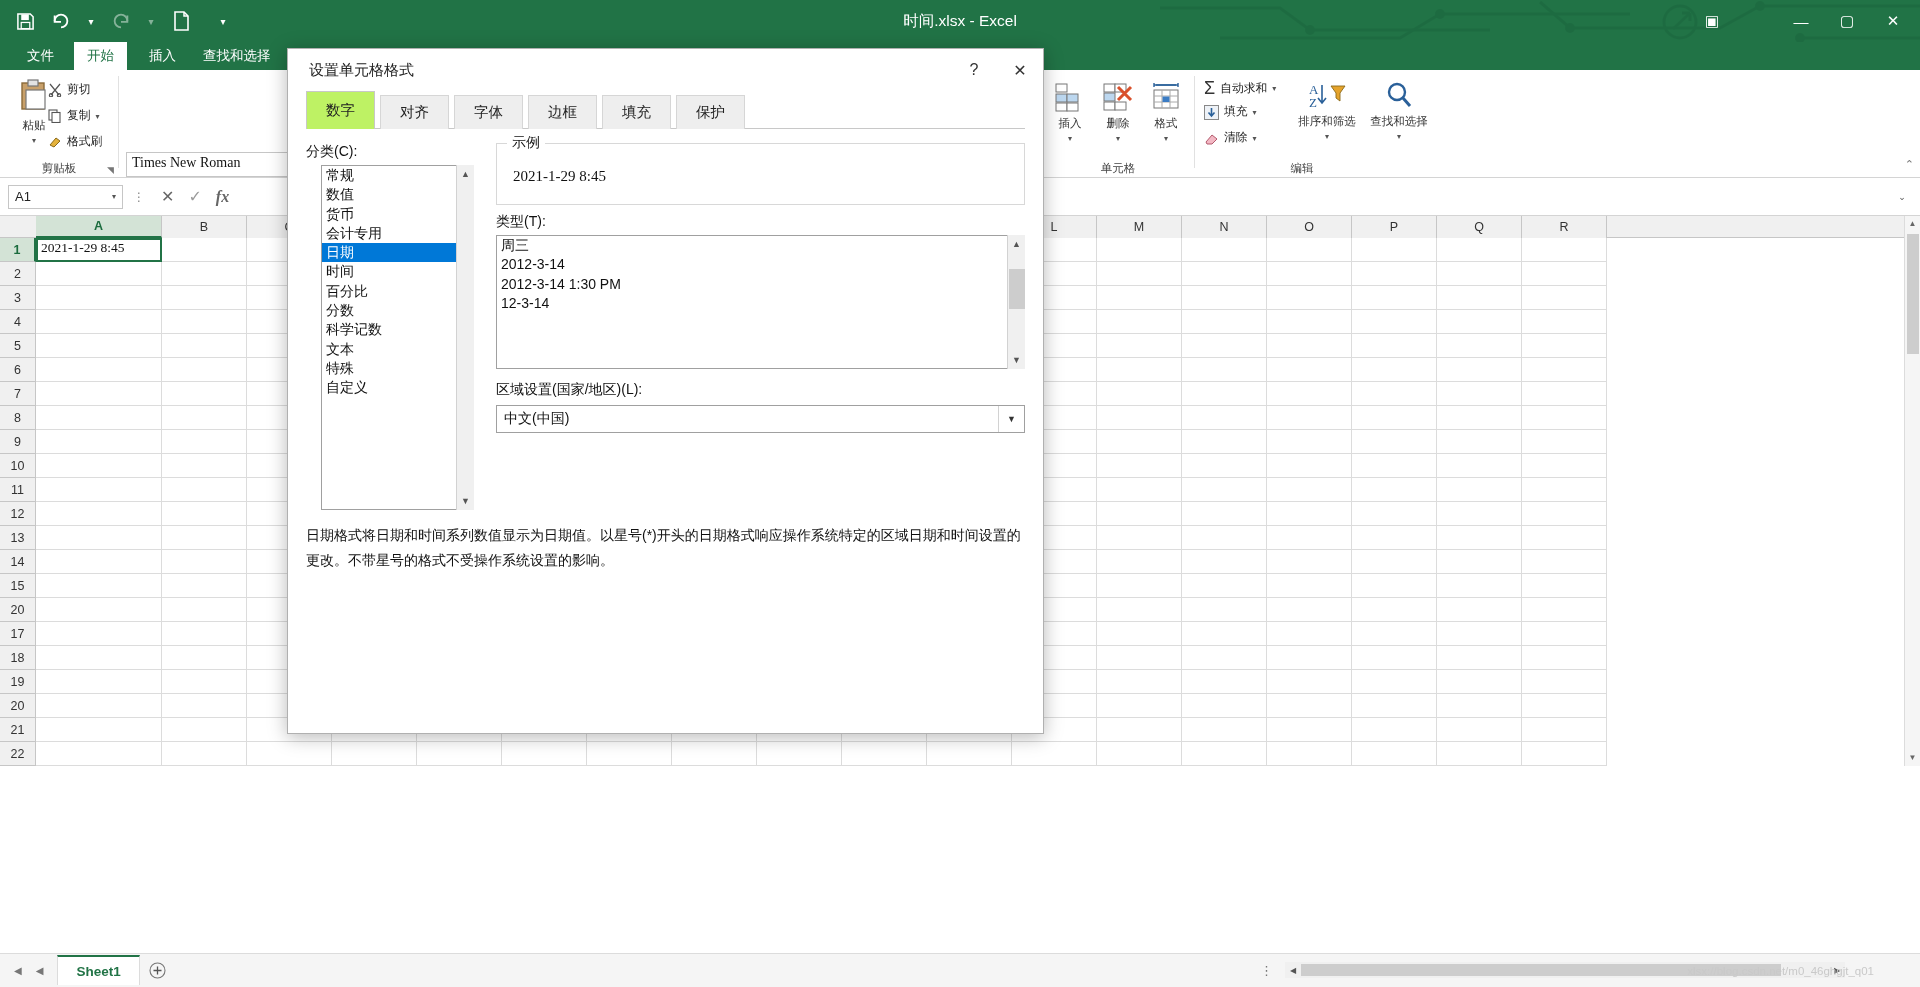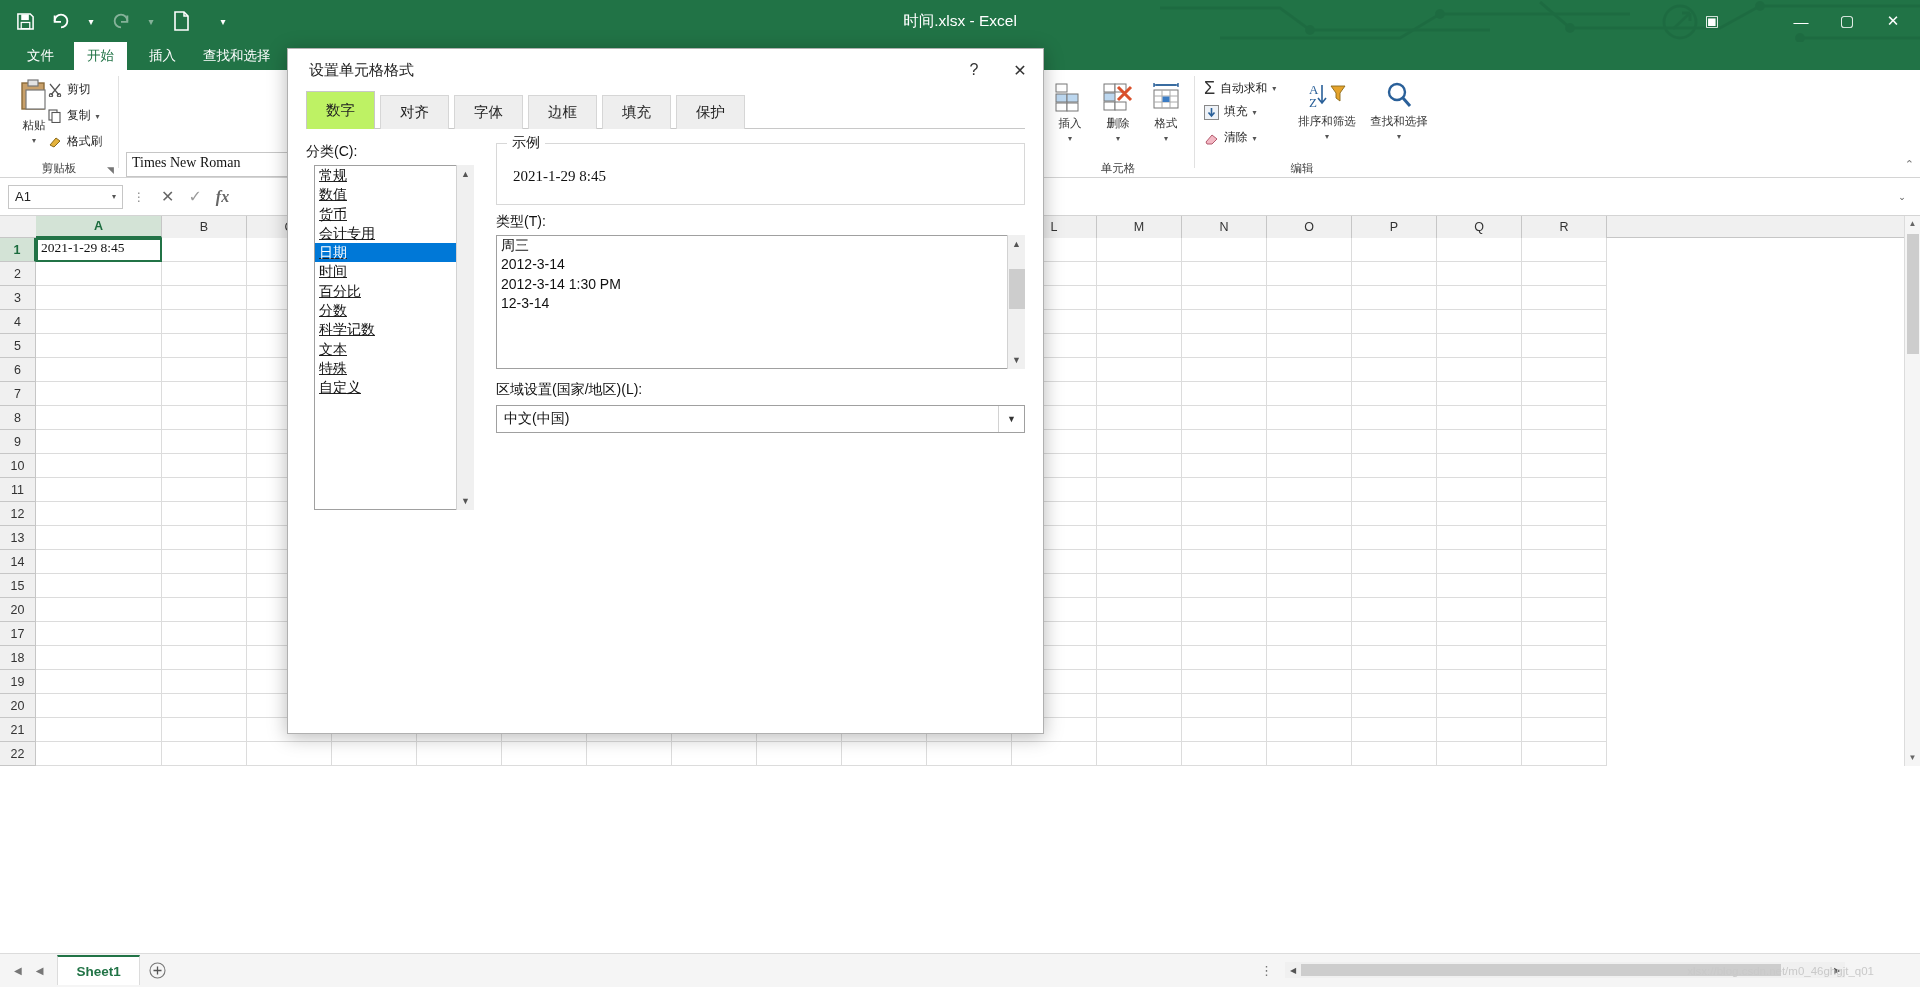--- a/index.html
+++ b/index.html
@@ -165,22 +165,22 @@
   .dlg-tabs .tb {
     position:absolute; top:4px; height:34px; padding:0 19px;
     display:flex; align-items:center; justify-content:center;
     font-size:14.5px; color:#222; background:#eeeeee; border:1px solid #d6d6d6; border-bottom:none;
   }
   .dlg-tabs .tb.active { background:#bef264; top:0; height:38px; border-color:#c8c8c8; z-index:2; }
   .dlg-inner { position:absolute; left:18px; top:38px; right:18px; bottom:0; background:#fff; }
 
   .lbl-cat { position:absolute; left:0; top:14px; font-size:14px; color:#111; }
   .catlist {
-    position:absolute; left:8px; top:36px; width:143px; height:345px;
-    border:1px solid #a0a0a0; background:#fff; overflow:hidden;text-decoration:underline;
+    position:absolute; left:15px; top:36px; width:143px; height:345px;
+    border:1px solid #a0a0a0; background:#fff; overflow:hidden;
   }
   .catlist .itm { height:19.3px; padding:0 4px; font-size:14px; color:#111; line-height:19.3px; white-space:nowrap; }
   .catlist .itm.sel { background:#0078d7; color:#fff; }
   .catscroll { position:absolute; left:150px; top:36px; width:18px; height:345px; background:#f0f0f0; border-left:1px solid #d2d2d2; }
   .catscroll .a { height:18px; text-align:center; line-height:18px; font-size:9px; color:#555; }
   .catscroll .a.bot { position:absolute; bottom:0; left:0; right:0; }
 
   .samplebox {
     position:absolute; left:190px; top:14px; right:0; height:62px;
     border:1px solid #d8d8d8;
@@ -1075,16 +1075,17 @@
         <div class="tthumb"></div>
         <div class="a bot">▼</div>
       </div>
 
       <div class="lbl-locale">区域设置(国家/地区)(L):</div>
       <div class="locale">
         <span class="v">中文(中国)</span>
         <span class="arrowbtn">▼</span>
       </div>
 
+      <div class="desc">日期格式将日期和时间系列数值显示为日期值。以星号(*)开头的日期格式响应操作系统特定的区域日期和时间设置的更改。不带星号的格式不受操作系统设置的影响。</div>
     </div>
   </div>
 
 </div>
 
 </body></html>

